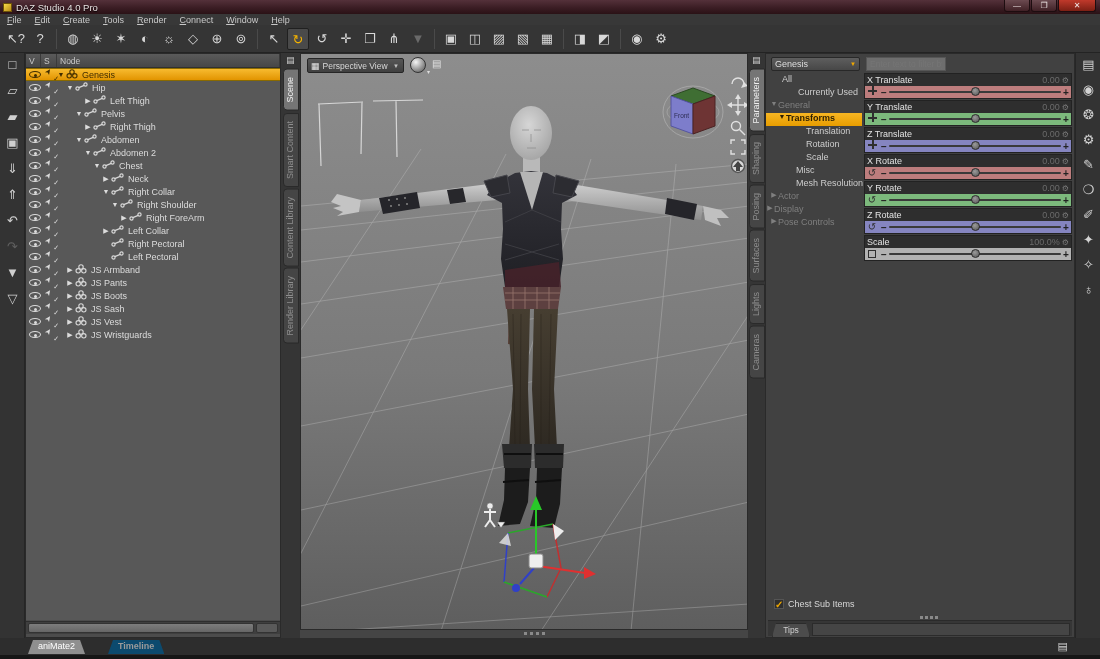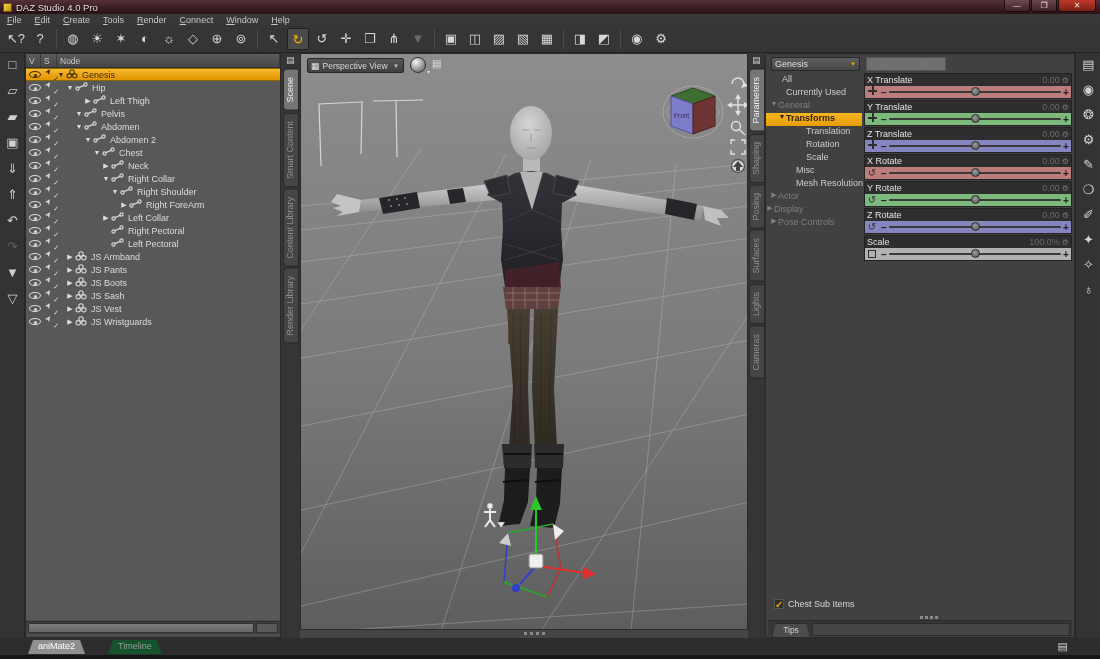--- a/index.html
+++ b/index.html
@@ -156,21 +156,21 @@
   
   .right-strip { position:absolute; left:1075px; top:0; width:25px; height:585px; background:#333;
     border-left:1px solid #262626; }
   .rs-icon { width:25px; height:25px; color:#d3d3d3; font-size:13px; line-height:24px; text-align:center; }
 
   
   .bottom-bar { position:absolute; left:0; top:638px; width:1100px; height:21px; background:#2d2d2d; }
   .bb-tab { position:absolute; top:2px; height:14px; font-size:9px; text-align:center; line-height:13px;
     clip-path:polygon(5px 0, calc(100% - 5px) 0, 100% 100%, 0 100%); padding:0 10px; }
   .bb-tab.active { background:#8f8f8f; color:#ffffff; }
-  .bb-tab.inactive { background:#14532d; color:#9a9a9a; }
+  .bb-tab.inactive { background:#0c4a6e; color:#9a9a9a;font-weight:bold; }
   .bb-menu { position:absolute; right:32px; top:2px; color:#cfcfcf; font-size:11px; }
   .bottom-edge { position:absolute; left:0; top:655px; width:1100px; height:4px; background:#161616; }
 </style>
 </head>
 <body>
 
 <div id="app">
 
   <div class="titlebar">
     <span class="app-icon"></span>
@@ -301,20 +301,34 @@
                   <circle cx="2.5" cy="6.5" r="1.6"></circle>
                   <circle cx="10.5" cy="2.5" r="1.6"></circle>
                   <line x1="3.8" y1="5.6" x2="9.2" y2="3.4"></line>
                 </g>
               </svg></span>
        <span class="tree-label">Pelvis</span>
      </div>
           <div class="tree-row">
        <span class="eye-icon"></span>
        <span class="cur-icon"></span>
+       <span style="width:27px"></span>
+       <span class="tri">▶</span>
+       <span class="node-icon"><svg width="13" height="9" viewBox="0 0 13 9">
+                <g fill="none" stroke="#d8d8d8" stroke-width="1.2">
+                  <circle cx="2.5" cy="6.5" r="1.6"></circle>
+                  <circle cx="10.5" cy="2.5" r="1.6"></circle>
+                  <line x1="3.8" y1="5.6" x2="9.2" y2="3.4"></line>
+                </g>
+              </svg></span>
+       <span class="tree-label">Right Thigh</span>
+     </div>
+          <div class="tree-row">
+       <span class="eye-icon"></span>
+       <span class="cur-icon"></span>
        <span style="width:18px"></span>
        <span class="tri">▼</span>
        <span class="node-icon"><svg width="13" height="9" viewBox="0 0 13 9">
                 <g fill="none" stroke="#d8d8d8" stroke-width="1.2">
                   <circle cx="2.5" cy="6.5" r="1.6"></circle>
                   <circle cx="10.5" cy="2.5" r="1.6"></circle>
                   <line x1="3.8" y1="5.6" x2="9.2" y2="3.4"></line>
                 </g>
               </svg></span>
        <span class="tree-label">Abdomen</span>
@@ -744,21 +758,21 @@
     <div class="params">
       <div class="figure-select">
         <span>Genesis</span>
       </div>
       <input class="param-filter" placeholder="Enter text to filter by ..." style="">
       <div class="param-nav">
           <div class="pnav-row normal" style="padding-left:8px">
        <span class="tri"></span>
        <span>All</span>
      </div>
-          <div class="pnav-row normal" style="padding-left:12px">
+          <div class="pnav-row normal" style="padding-left:24px">
        <span class="tri"></span>
        <span>Currently Used</span>
      </div>
           <div class="pnav-row dim" style="padding-left:4px">
        <span class="tri">▼</span>
        <span>General</span>
      </div>
           <div class="pnav-row selected" style="padding-left:12px">
        <span class="tri">▼</span>
        <span>Transforms</span>

